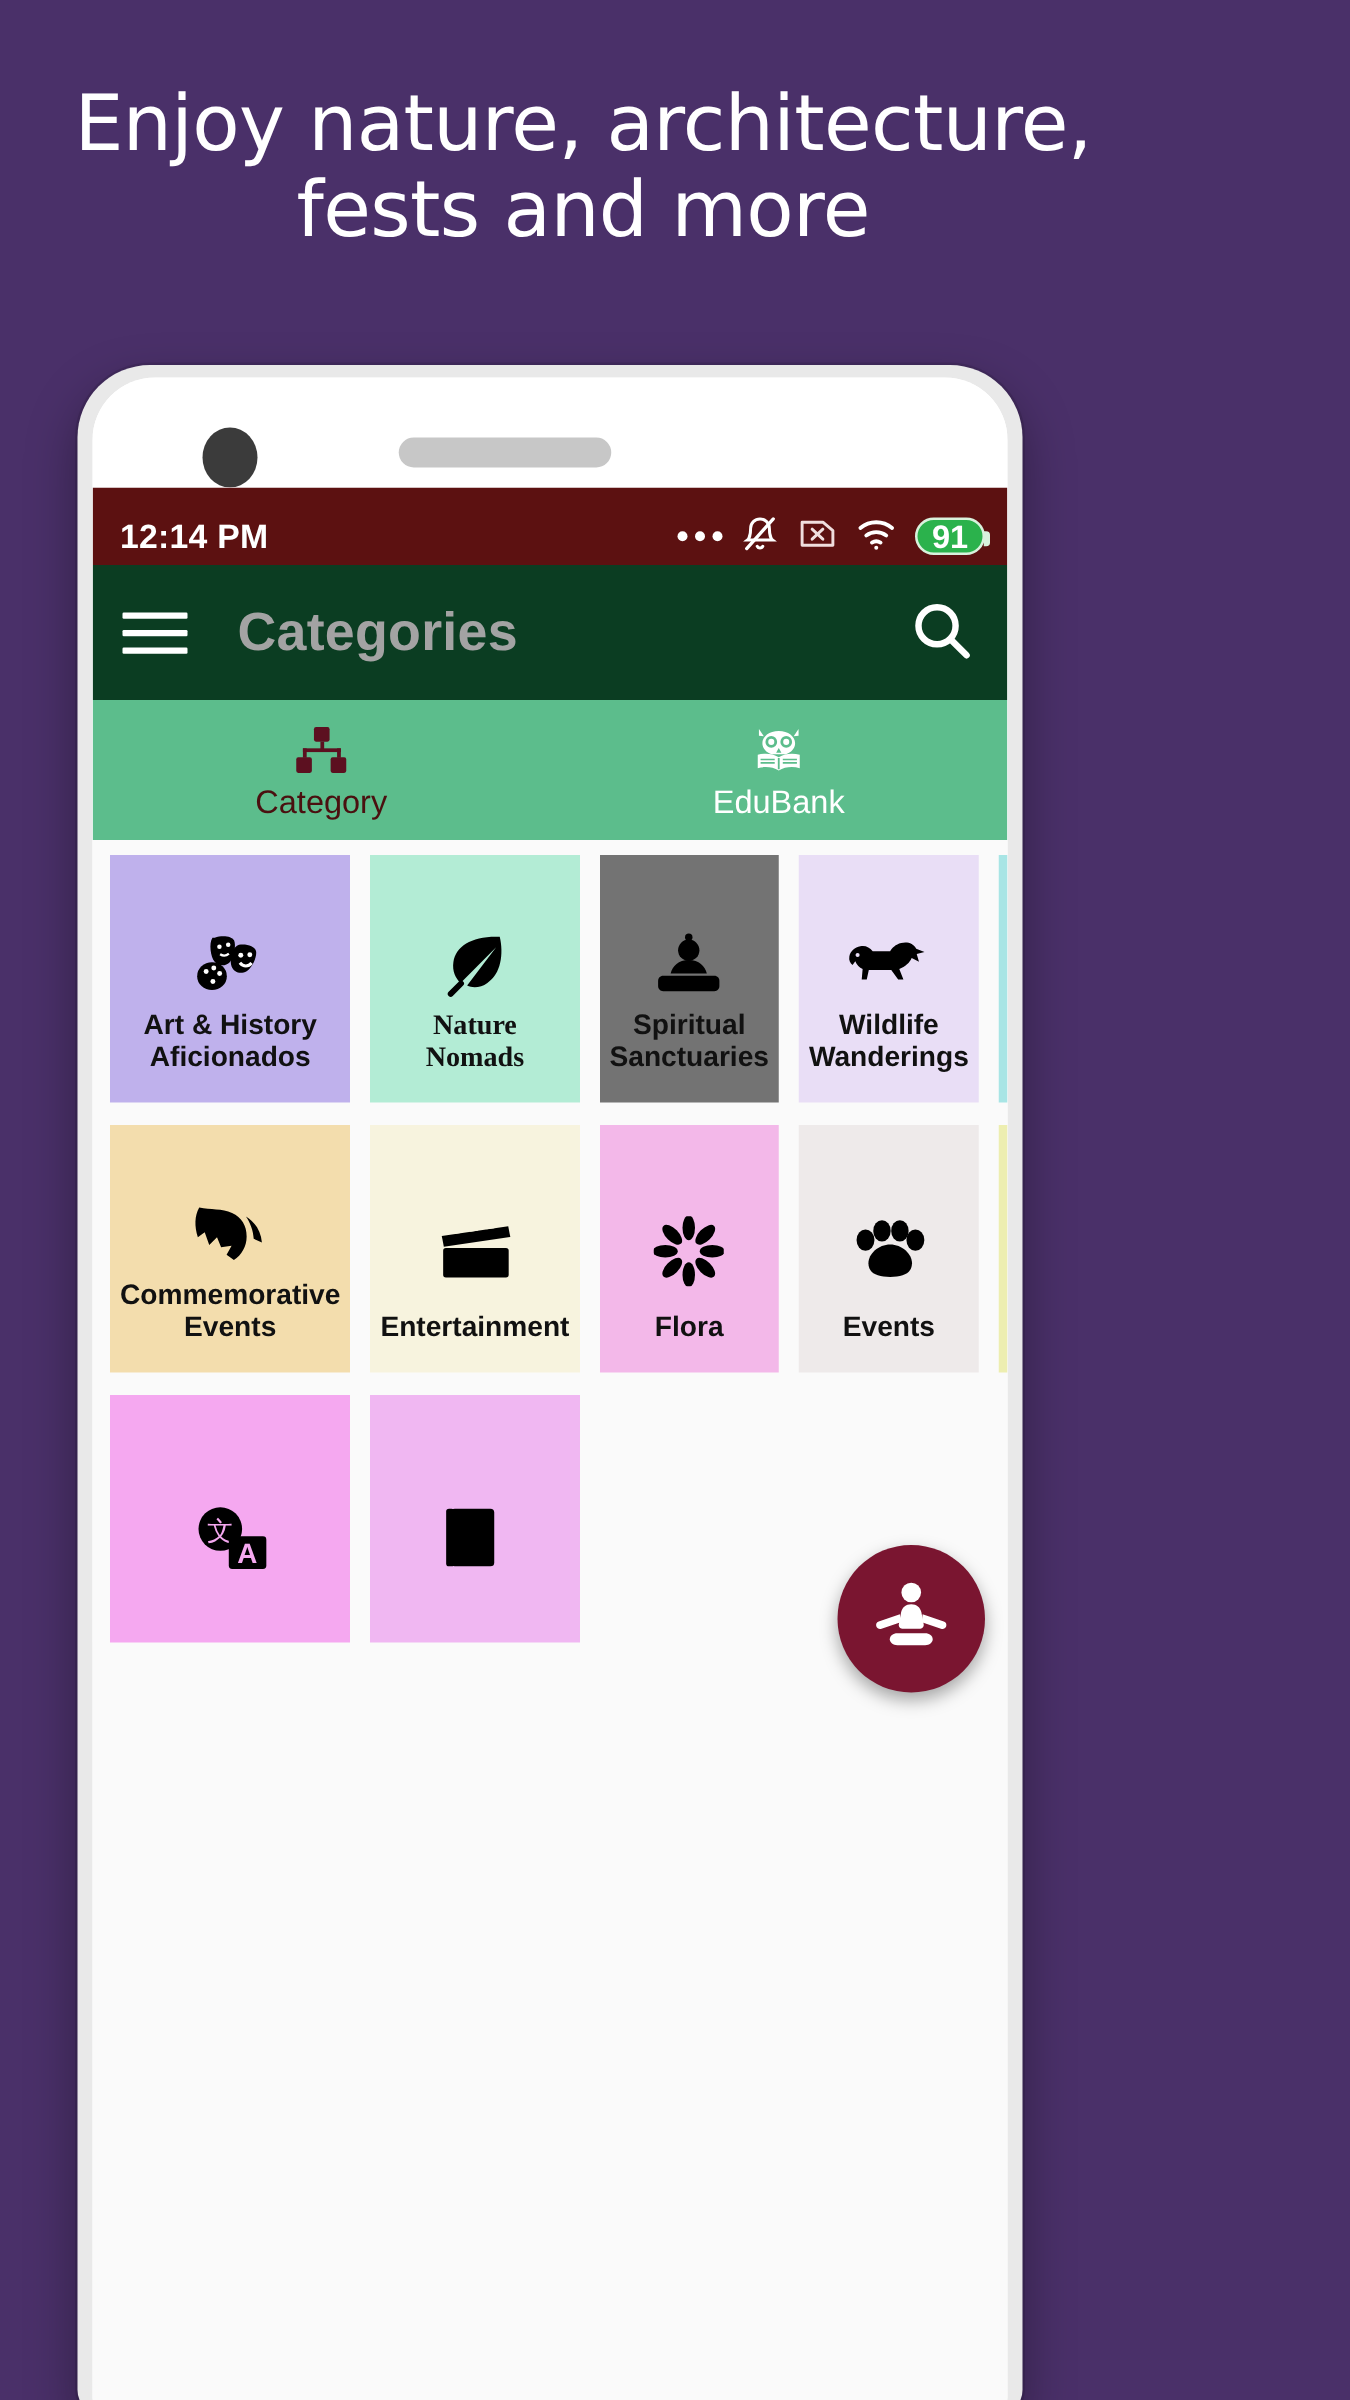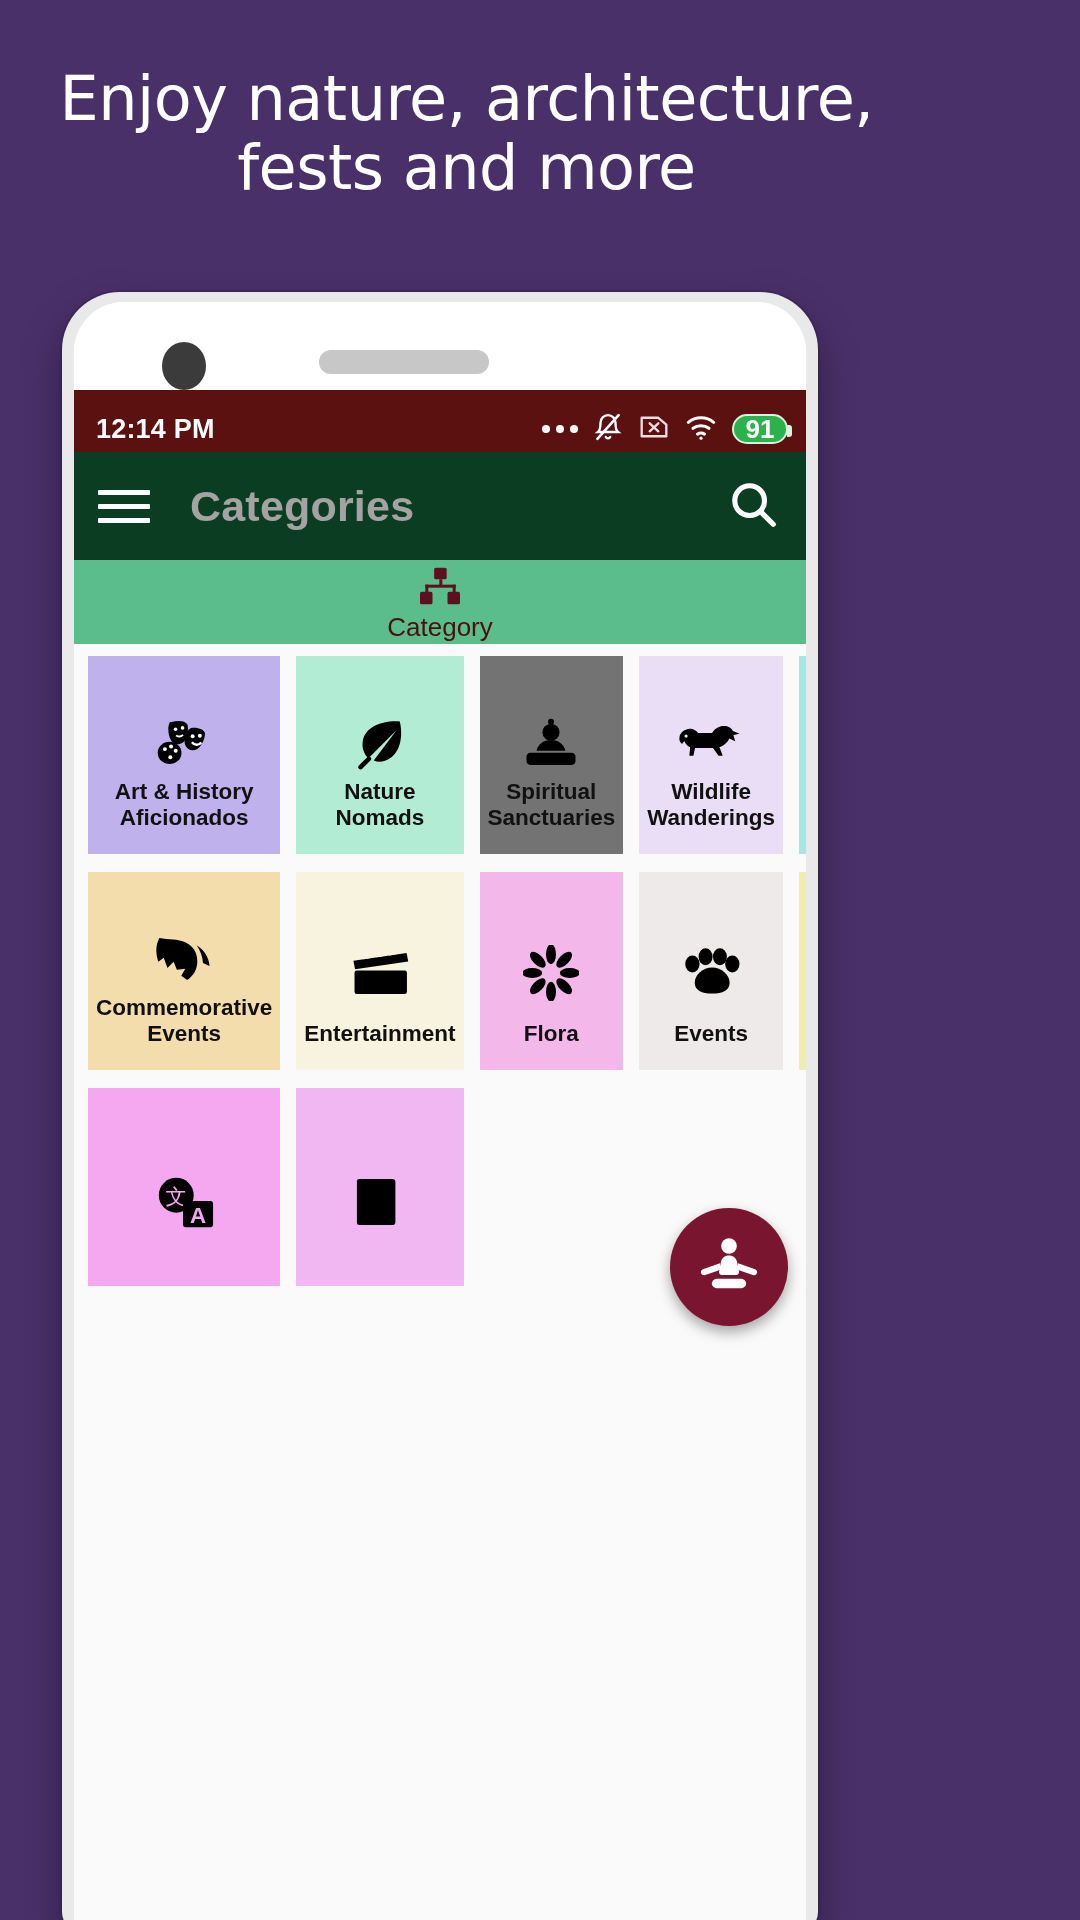--- a/index.html
+++ b/index.html
@@ -94,21 +94,21 @@
   .hamburger { width: 52px; display: flex; flex-direction: column; gap: 9px; cursor: pointer; }
   .hamburger i { display: block; height: 5px; background: #fff; border-radius: 1px; }
   .appbar-title {
     color: #a3a3a3; font-size: 43px; font-weight: 700; margin-left: 40px;
     letter-spacing: .2px;
   }
   .search-btn { margin-left: auto; cursor: pointer; }
 
   
   .tabbar {
-    height: 84px; background: #5cbd8c; display: flex;
+    height: 112px; background: #5cbd8c; display: flex;
   }
   .tab {
     flex: 1; display: flex; flex-direction: column;
     align-items: center; justify-content: center; gap: 6px; cursor: pointer;
   }
   .tab .ticon { height: 44px; display: flex; align-items: flex-end; }
   .tab .tlabel { font-size: 26px; font-weight: 400; }
   .tab.active .tlabel { color: #4a1010; }
   .tab.inactive .tlabel { color: #ffffff; }
 
@@ -224,20 +224,38 @@
               <rect x="9.5" y="1" width="7.5" height="7" rx="1"></rect>
               <rect x="1" y="15.5" width="7.5" height="7.5" rx="1"></rect>
               <rect x="17.5" y="15.5" width="7.5" height="7.5" rx="1"></rect>
               <rect x="12.6" y="8" width="1.8" height="4.6"></rect>
               <rect x="4.2" y="11.2" width="18.2" height="1.8"></rect>
               <rect x="4.2" y="11.2" width="1.8" height="4.5"></rect>
               <rect x="20.6" y="11.2" width="1.8" height="4.5"></rect>
             </svg>
           </span>
           <span class="tlabel" style="color: rgb(74, 16, 16);">Category</span>
+        </div>
+        <div class="tab inactive">
+          <span class="ticon">
+            <svg width="46" height="42" viewBox="0 0 28 26" fill="#ffffff">
+              <path d="M4.2 3.2 6.6 6.8 4.2 6.6z"></path>
+              <path d="M23.8 3.2 21.4 6.8 23.8 6.6z"></path>
+              <path d="M14 4.2c-4.7 0-8.1 2.7-8.1 6.1 0 2.6 2 4.6 4.6 5.4h7c2.6-.8 4.6-2.8 4.6-5.4 0-3.4-3.4-6.1-8.1-6.1z"></path>
+              <circle cx="10.3" cy="9.6" r="2.9" fill="#5cbd8c"></circle>
+              <circle cx="17.7" cy="9.6" r="2.9" fill="#5cbd8c"></circle>
+              <circle cx="10.3" cy="9.6" r="1.5" fill="#ffffff"></circle>
+              <circle cx="17.7" cy="9.6" r="1.5" fill="#ffffff"></circle>
+              <path d="M14 12.6 15.3 15 12.7 15z" fill="#5cbd8c"></path>
+              <path d="M14 17.2c-3 -1.9 -7 -2.1 -10.4 -1.2v6.6c3.4 -.9 7.4 -.7 10.4 1.2 3 -1.9 7 -2.1 10.4 -1.2v-6.6c-3.4 -.9 -7.4 -.7 -10.4 1.2z"></path>
+              <path d="M14 17.6v5.6" stroke="#5cbd8c" stroke-width=".9" fill="none"></path>
+              <path d="M5 18.3h7M5 20h7M16 18.3h7M16 20h7" stroke="#5cbd8c" stroke-width=".8" fill="none"></path>
+            </svg>
+          </span>
+          <span class="tlabel" style="color: rgb(255, 255, 255);">EduBank</span>
         </div>
       </div>
 
       <div class="grid">
 
         <div class="tile" style="background: rgb(191, 177, 236);">
           <span class="glyph">
             <svg width="62" height="54" viewBox="0 0 34 30" fill="#000">
               <ellipse cx="9" cy="20.5" rx="6.6" ry="6.2"></ellipse>
               <circle cx="6.4" cy="18.4" r="1.1" fill="#fff"></circle>
@@ -250,21 +268,21 @@
               <path d="M12.6 10.8c1.4.9 2.9.6 3.9-.3" stroke="#fff" stroke-width="1" fill="none"></path>
               <path d="M21 6.6c3.8-.5 7.2.9 7.6 2.9.4 2.1-1.5 7.2-4.2 8.8-2.7 1.6-5.5.5-6.6-1.9-1.1-2.4-.4-8.5 3.2-9.8z"></path>
               <circle cx="21.8" cy="11.2" r="1.1" fill="#fff"></circle>
               <circle cx="25.8" cy="11" r="1.1" fill="#fff"></circle>
               <path d="M21.4 14.6c1.5 1.9 3.8 1.8 5.2.1" stroke="#fff" stroke-width="1.4" fill="none"></path>
             </svg>
           </span>
           <span class="tname">Art &amp; History Aficionados</span>
         </div>
 
-        <div class="tile" style="background: rgb(179, 236, 213);">
+        <div class="tile" style="background: rgb(179, 236, 213); font-family: Liberation Serif, serif;">
           <span class="glyph">
             <svg width="58" height="54" viewBox="0 0 30 30" fill="#000">
               <path d="M26 3C14 2.5 6.5 7 5.4 14.2c-.6 4 1 7.4 3.2 9.3L24.4 7.7l-12.9 17c2.6 1.2 6.2.9 9-1.2C26.6 19.6 27.8 10.5 26 3z"></path>
               <path d="M8.8 23.8 4.2 28.4" stroke="#000" stroke-width="2.6" stroke-linecap="round"></path>
             </svg>
           </span>
           <span class="tname">Nature Nomads</span>
         </div>
 
         <div class="tile" style="background: #737373;">

